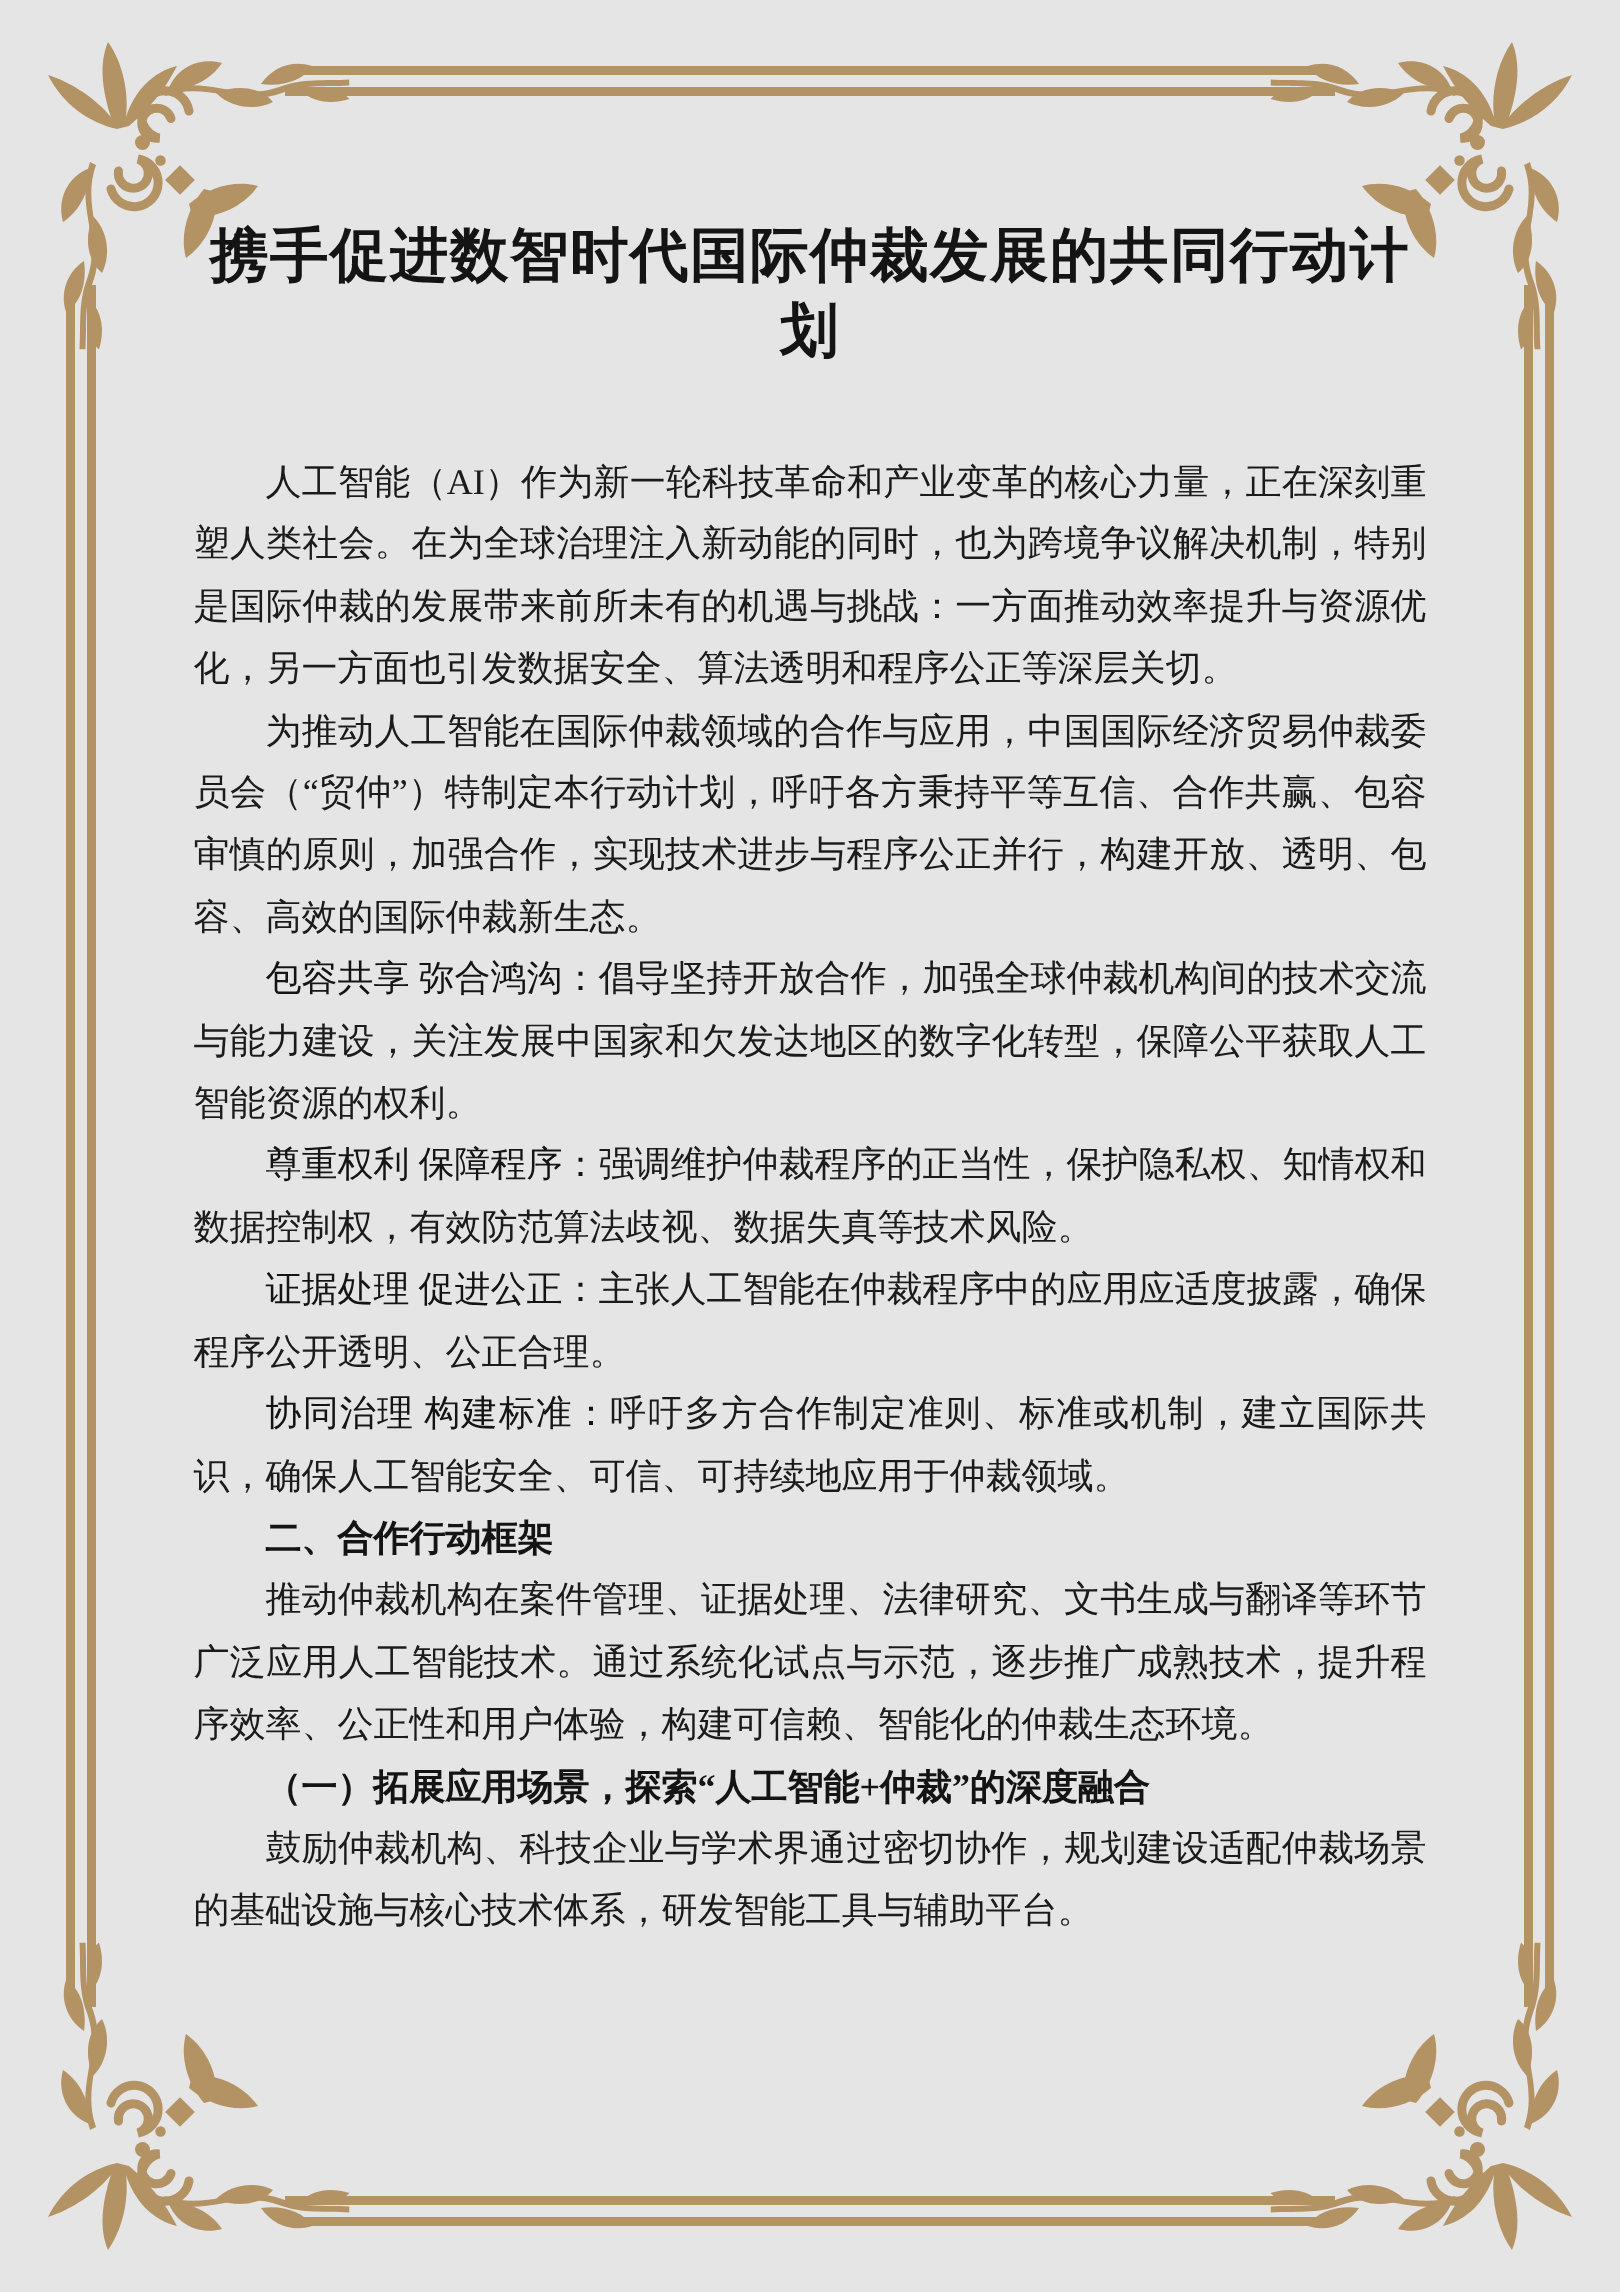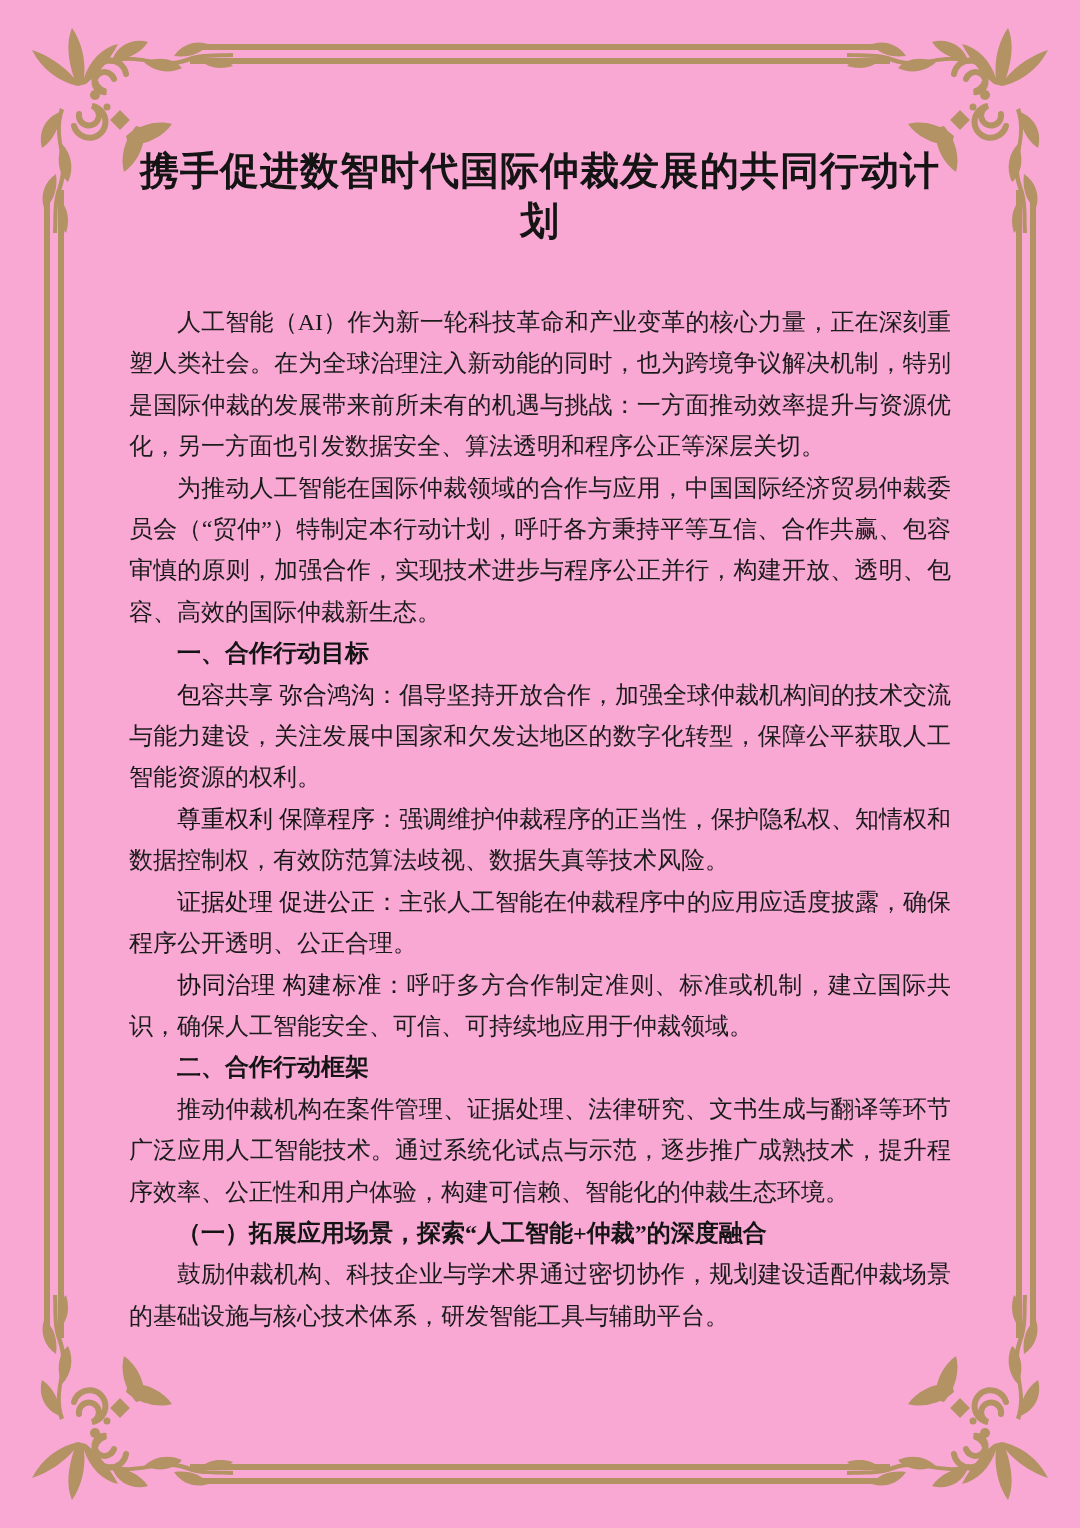--- a/index.html
+++ b/index.html
@@ -4,21 +4,21 @@
 <style>
   html, body { margin:0; padding:0; }
   body {
     width:1080px; height:1528px;
     background:#ffffff;
     font-family:"Liberation Serif","DejaVu Serif",serif;
   }
   .page {
     position:relative;
     width:1080px; height:1528px;
-    background:#f9a8d4;
+    background:#e5e5e5;
     overflow:hidden;
   }
   
   .fl { position:absolute; background:var(--border-color,#b39264); }
   .fl.h { height:6px; left:190px; right:190px; }
   .fl.v { width:6px;  top:190px;  bottom:190px; }
   .fl.top-outer    { top:44px; }
   .fl.top-inner    { top:58px; }
   .fl.bottom-outer { bottom:44px; }
   .fl.bottom-inner { bottom:58px; }
@@ -119,21 +119,20 @@
     <svg class="corner br">
         <use href="#corner-flourish"></use>
       </svg>
   </div>
 
   <div class="content">
     <h1 class="doc-title">携手促进数智时代国际仲裁发展的共同行动计划</h1>
     <div id="doc-body">
         <p class="para body">人工智能（AI）作为新一轮科技革命和产业变革的核心力量，正在深刻重塑人类社会。在为全球治理注入新动能的同时，也为跨境争议解决机制，特别是国际仲裁的发展带来前所未有的机遇与挑战：一方面推动效率提升与资源优化，另一方面也引发数据安全、算法透明和程序公正等深层关切。</p>
         <p class="para body">为推动人工智能在国际仲裁领域的合作与应用，中国国际经济贸易仲裁委员会（“贸仲”）特制定本行动计划，呼吁各方秉持平等互信、合作共赢、包容审慎的原则，加强合作，实现技术进步与程序公正并行，构建开放、透明、包容、高效的国际仲裁新生态。</p>
-        <p class="para heading">一、合作行动目标</p>
         <p class="para body"><strong>包容共享 弥合鸿沟：</strong>倡导坚持开放合作，加强全球仲裁机构间的技术交流与能力建设，关注发展中国家和欠发达地区的数字化转型，保障公平获取人工智能资源的权利。</p>
         <p class="para body"><strong>尊重权利 保障程序：</strong>强调维护仲裁程序的正当性，保护隐私权、知情权和数据控制权，有效防范算法歧视、数据失真等技术风险。</p>
         <p class="para body"><strong>证据处理 促进公正：</strong>主张人工智能在仲裁程序中的应用应适度披露，确保程序公开透明、公正合理。</p>
         <p class="para body"><strong>协同治理 构建标准：</strong>呼吁多方合作制定准则、标准或机制，建立国际共识，确保人工智能安全、可信、可持续地应用于仲裁领域。</p>
         <p class="para heading">二、合作行动框架</p>
         <p class="para body">推动仲裁机构在案件管理、证据处理、法律研究、文书生成与翻译等环节广泛应用人工智能技术。通过系统化试点与示范，逐步推广成熟技术，提升程序效率、公正性和用户体验，构建可信赖、智能化的仲裁生态环境。</p>
         <p class="para subheading">（一）拓展应用场景，探索“人工智能+仲裁”的深度融合</p>
         <p class="para body">鼓励仲裁机构、科技企业与学术界通过密切协作，规划建设适配仲裁场景的基础设施与核心技术体系，研发智能工具与辅助平台。</p>
       </div>
   </div>

